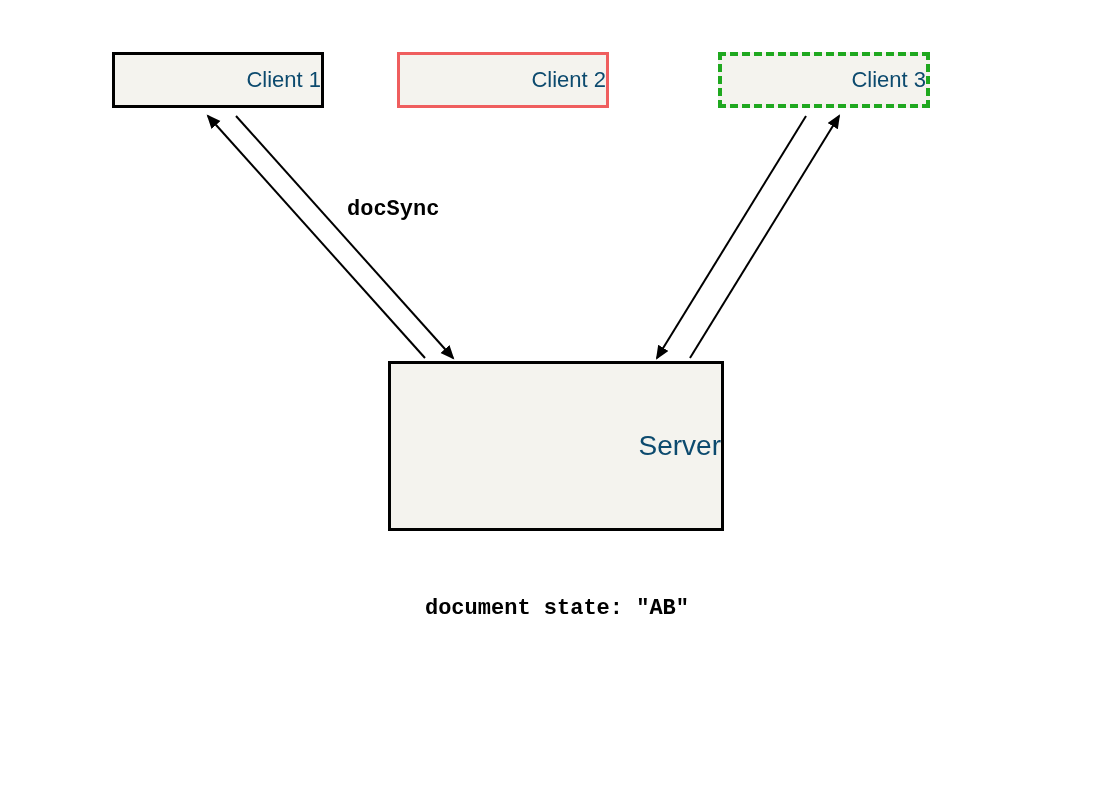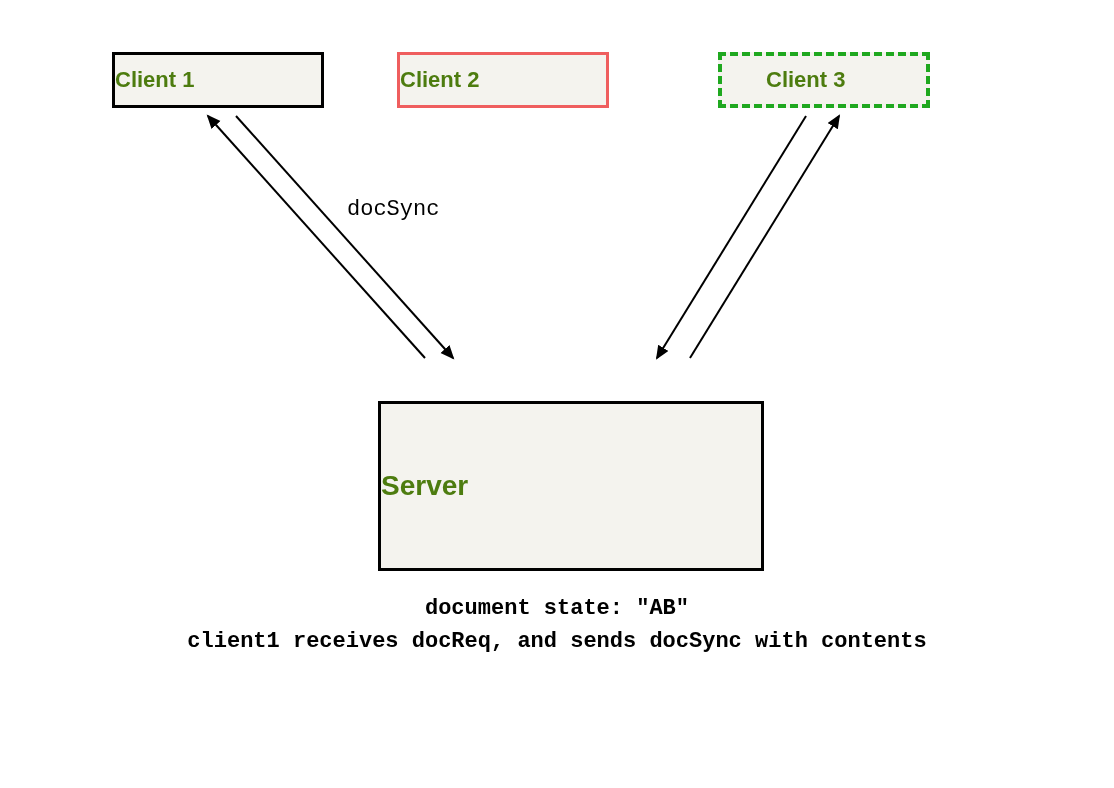--- a/index.html
+++ b/index.html
@@ -12,24 +12,23 @@
       height: 788px;
       background: #ffffff;
       font-family: -apple-system, BlinkMacSystemFont, "Segoe UI", sans-serif;
       position: relative;
     }
     .box {
       position: absolute;
       background: #f4f3ee;
       display: flex;
       align-items: center;
-      justify-content: flex-start;
+      justify-content: flex-end;
       font-size: 22px;
-      color: #4d7c0f;
-      font-weight: bold;
+      color: #0c4a6e;
     }
     .client1 {
       left: 112px;
       top: 52px;
       width: 212px;
       height: 56px;
       border: 3px solid #000;
     }
     .client2 {
       left: 397px;
@@ -40,35 +39,34 @@
     }
     .client3 {
       left: 718px;
       top: 52px;
       width: 212px;
       height: 56px;
       border: 4px dashed #1fa81f;
       padding-left: 44px;
     }
     .server {
-      left: 378px;
+      left: 388px;
       top: 361px;
-      width: 386px;
+      width: 336px;
       height: 170px;
       border: 3px solid #000;
       font-size: 28px;
-      margin-top: 40px;
     }
     .label-docsync {
       position: absolute;
       left: 347px;
       top: 197px;
       font-family: "Courier New", monospace;
       font-size: 22px;
-      font-weight: normal;
+      font-weight: bold;
       color: #000;
     }
     .caption {
       position: absolute;
       top: 592px;
       left: 0;
       width: 1114px;
       text-align: center;
       font-family: "Courier New", monospace;
       font-size: 22px;
@@ -101,21 +99,20 @@
 </div>
 
 <div class="box server">
   <span>Server</span>
 </div>
 
 <span class="label-docsync">docSync</span>
 
 <div class="caption">
   <div>document state: "AB"</div>
-  <div>client1 receives docReq, and sends docSync with contents</div>
 </div>
 
 <svg class="arrows">
   <defs>
     <marker id="arrowhead" markerWidth="8" markerHeight="8" refX="6" refY="3" orient="auto" markerUnits="strokeWidth">
       <path d="M0,0 L7,3 L0,6 Z" fill="#000"></path>
     </marker>
   </defs>
 
   <line x1="425" y1="358" x2="208" y2="116" stroke="#000" stroke-width="2" marker-end="url(#arrowhead)"></line>

